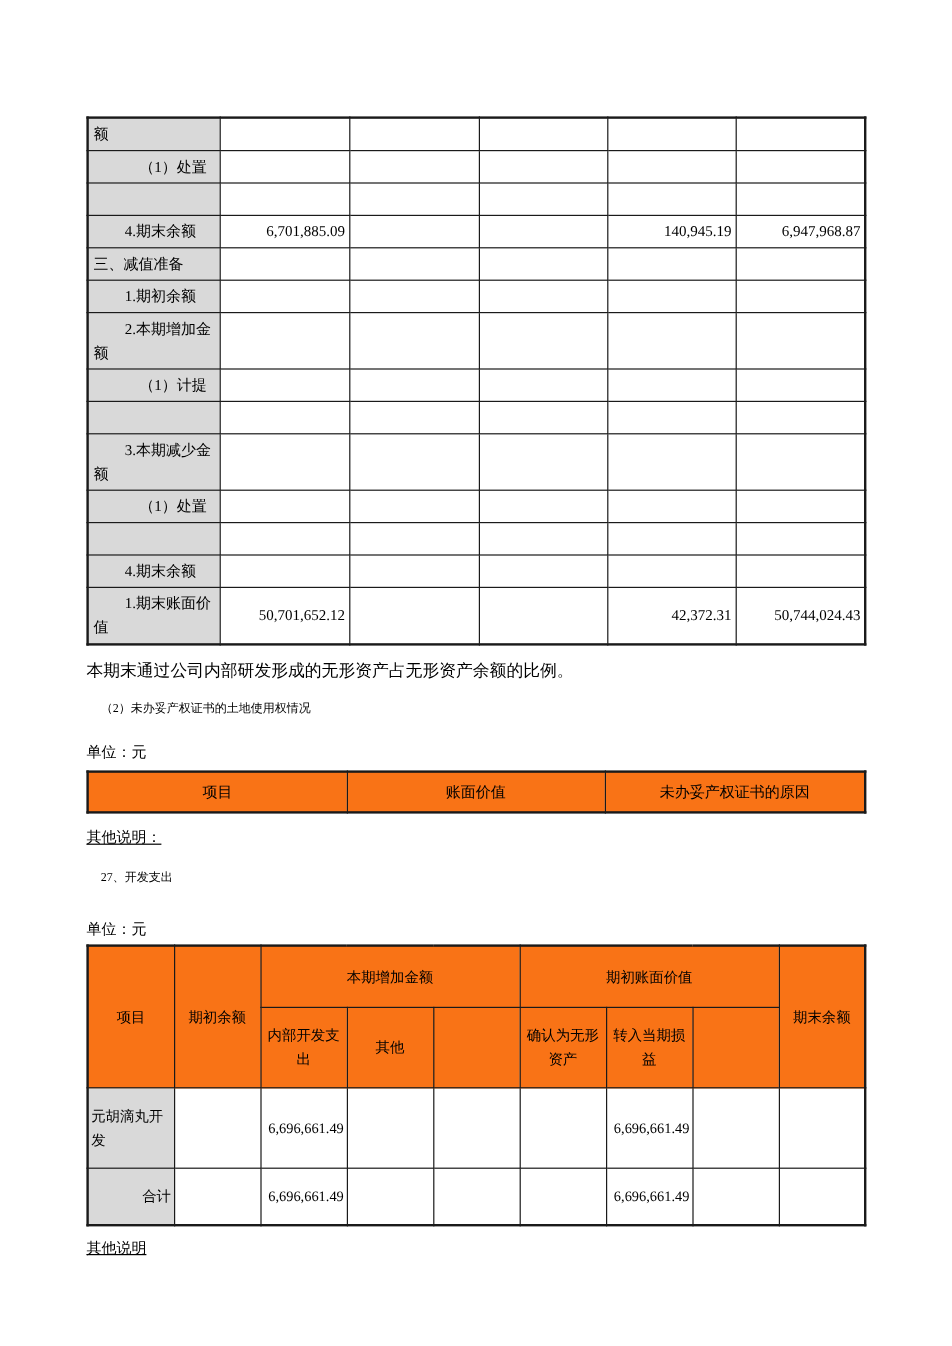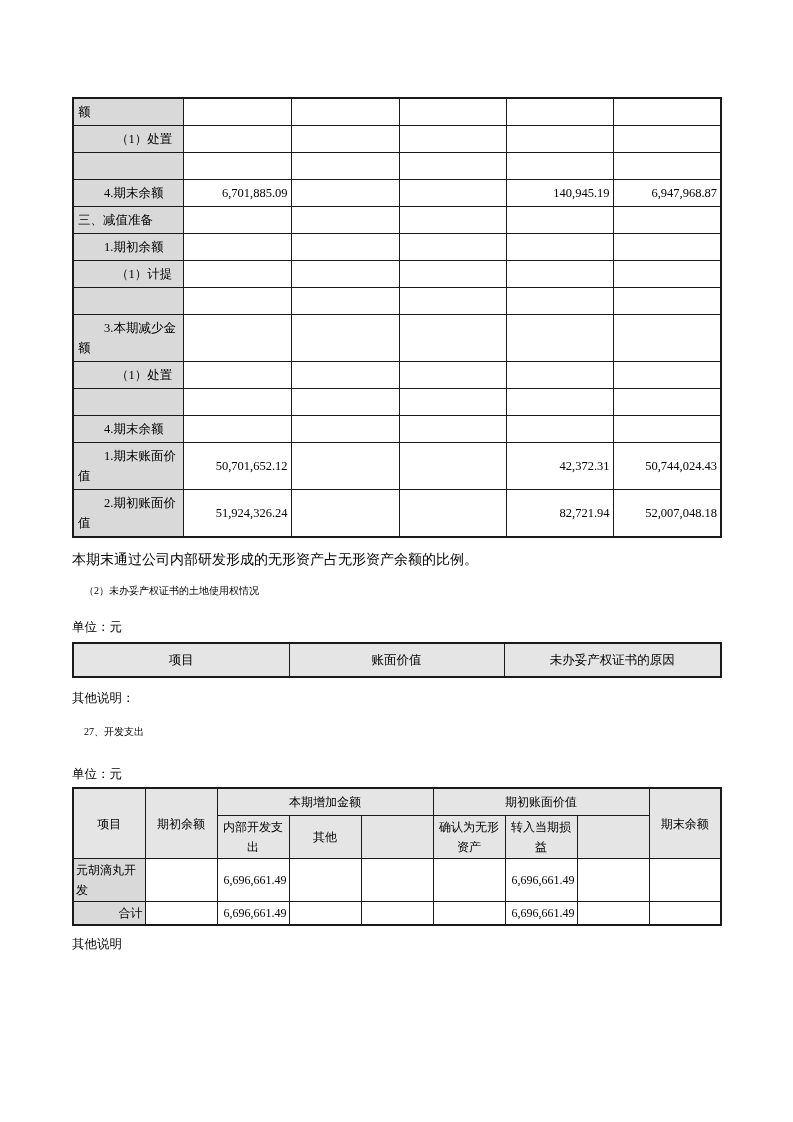--- a/index.html
+++ b/index.html
@@ -38,27 +38,27 @@
   .ind2{text-indent:38px;}
   .al-center{text-align:right;text-indent:0;}
   
   .num{
     text-align:right;
     padding-right:3px;
     white-space:nowrap;
   }
   
   thead td, .hdr{
-    background:#e5e5e5;
+    background:#f97316;
     text-align:center;
     font-size:12.5px;
   }
   .t2 td{padding:6px 4px;}
   .t3 thead tr.h1 td{height:24px;}
-  .t3 td{font-size:12px;padding:1px 2px;}
+  .t3 td{font-size:12px;padding:13px 2px;}
   .note{
     margin:13px 0 0 0;
     font-size:14px;
     line-height:17px;
   }
   .heading{
     margin:14px 0 0 0;
     padding-left:12px;
     font-size:10px;
     font-weight:normal;
@@ -69,20 +69,21 @@
     margin:20px 0 6px 0;
     text-align:left;
     font-size:12.5px;
     line-height:17px;
   }
   .unit.u2{margin-top:26px;margin-bottom:4px;}
   .other{
     margin:12px 0 0 0;
     font-size:12.5px;
     line-height:17px;
+    text-decoration:underline;
   }
   .other.o2{margin-top:10px;}
 </style>
 </head>
 <body>
 
 <div class="page">
 
   <table class="t1">
     <colgroup>
@@ -136,20 +137,28 @@
         </tr>
         <tr>
           <td class="lbl ind1">1.期初余额</td>
           <td class="num"></td>
           <td class="num"></td>
           <td class="num"></td>
           <td class="num"></td>
           <td class="num"></td>
         </tr>
         <tr>
+          <td class="lbl ind1">2.本期增加金额</td>
+          <td class="num"></td>
+          <td class="num"></td>
+          <td class="num"></td>
+          <td class="num"></td>
+          <td class="num"></td>
+        </tr>
+        <tr>
           <td class="lbl ind2">（1）计提</td>
           <td class="num"></td>
           <td class="num"></td>
           <td class="num"></td>
           <td class="num"></td>
           <td class="num"></td>
         </tr>
         <tr>
           <td class="lbl"></td>
           <td class="num"></td>
@@ -190,28 +199,20 @@
           <td class="num"></td>
           <td class="num"></td>
         </tr>
         <tr>
           <td class="lbl ind1">1.期末账面价值</td>
           <td class="num">50,701,652.12</td>
           <td class="num"></td>
           <td class="num"></td>
           <td class="num">42,372.31</td>
           <td class="num">50,744,024.43</td>
-        </tr>
-        <tr>
-          <td class="lbl ind1">2.期初账面价值</td>
-          <td class="num">51,924,326.24</td>
-          <td class="num"></td>
-          <td class="num"></td>
-          <td class="num">82,721.94</td>
-          <td class="num">52,007,048.18</td>
         </tr>
       </tbody>
   </table>
 
   <p class="note">本期末通过公司内部研发形成的无形资产占无形资产余额的比例。</p>
 
   <h3 class="heading">（2）未办妥产权证书的土地使用权情况</h3>
 
   <div class="unit">单位：元</div>
 

